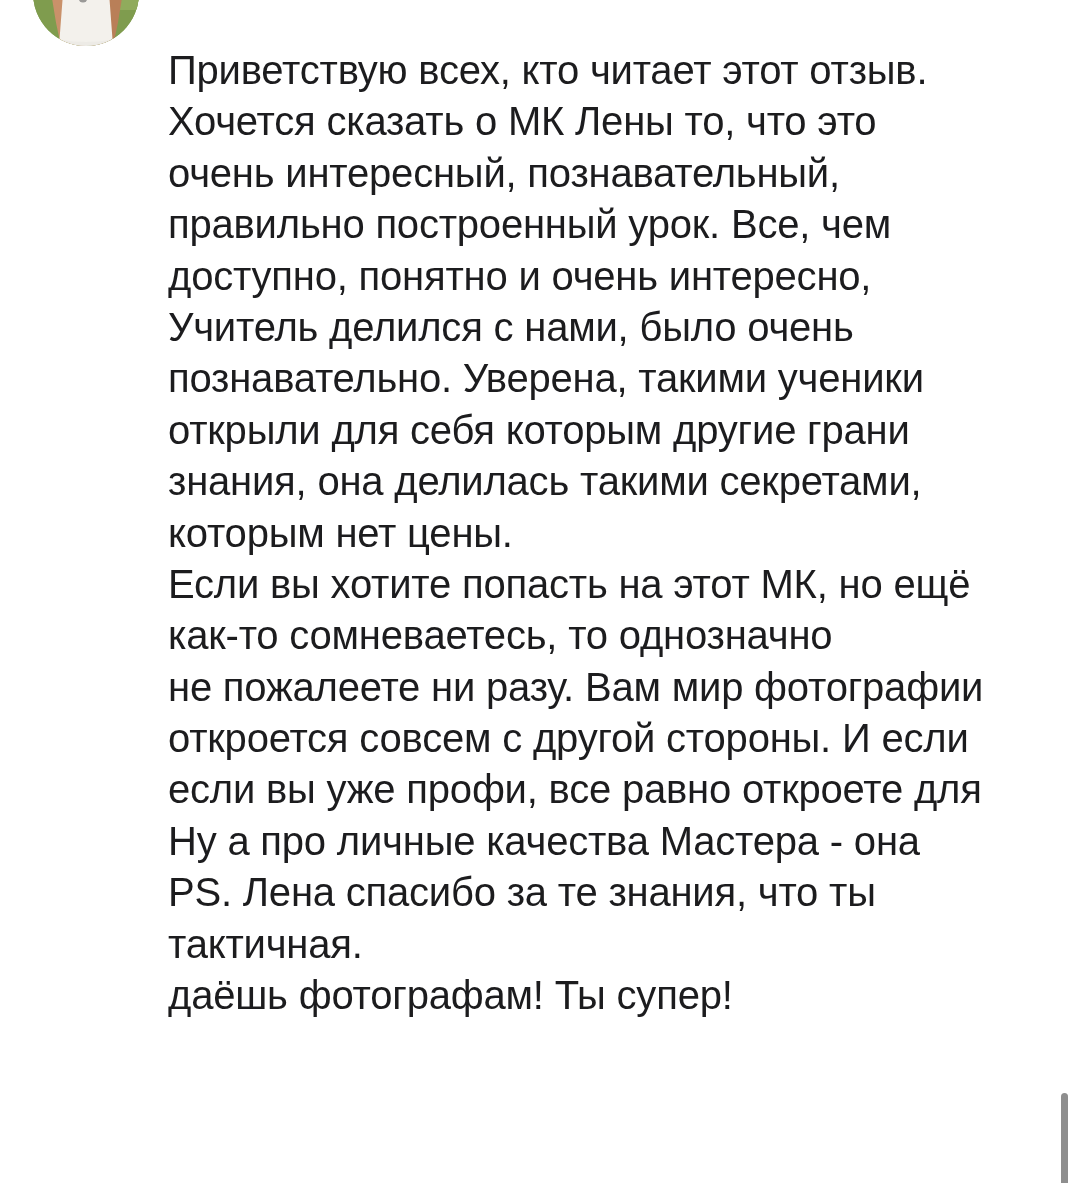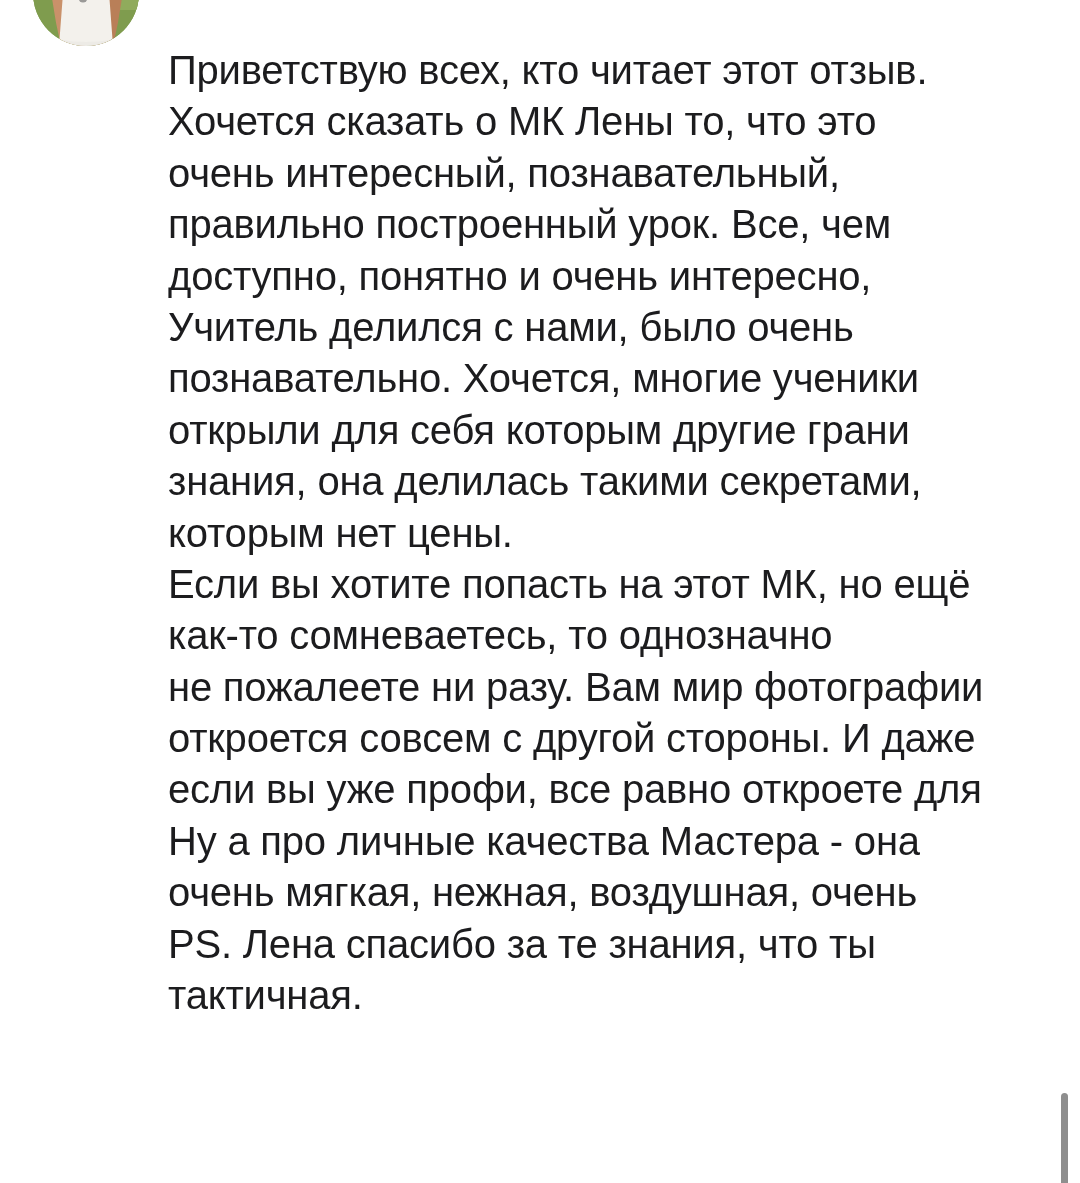--- a/index.html
+++ b/index.html
@@ -98,28 +98,28 @@
   </svg>
 </div>
 
 <div class="message-text">
   <div class="message-line">Приветствую всех, кто читает этот отзыв.</div>
   <div class="message-line">Хочется сказать о МК Лены то, что это</div>
   <div class="message-line">очень интересный, познавательный,</div>
   <div class="message-line">правильно построенный урок. Все, чем</div>
   <div class="message-line">доступно, понятно и очень интересно,</div>
   <div class="message-line">Учитель делился с нами, было очень</div>
-  <div class="message-line">познавательно. Хочется, многие ученики</div>
+  <div class="message-line">познавательно. Уверена, такими ученики</div>
   <div class="message-line">открыли для себя которым другие грани</div>
   <div class="message-line">знания, она делилась такими секретами,</div>
   <div class="message-line">которым нет цены.</div>
   <div class="message-line">Если вы хотите попасть на этот МК, но ещё</div>
   <div class="message-line">как-то сомневаетесь, то однозначно</div>
   <div class="message-line">не пожалеете ни разу. Вам мир фотографии</div>
-  <div class="message-line">откроется совсем с другой стороны. И даже</div>
+  <div class="message-line">откроется совсем с другой стороны. И если</div>
   <div class="message-line">если вы уже профи, все равно откроете для</div>
   <div class="message-line">Ну а про личные качества Мастера - она</div>
-  <div class="message-line">очень мягкая, нежная, воздушная, очень</div>
   <div class="message-line">PS. Лена спасибо за те знания, что ты</div>
   <div class="message-line">тактичная.</div>
+  <div class="message-line">даёшь фотографам! Ты супер!</div>
 </div>
 
 <div class="scrollbar-thumb"></div>
 
 </body></html>

